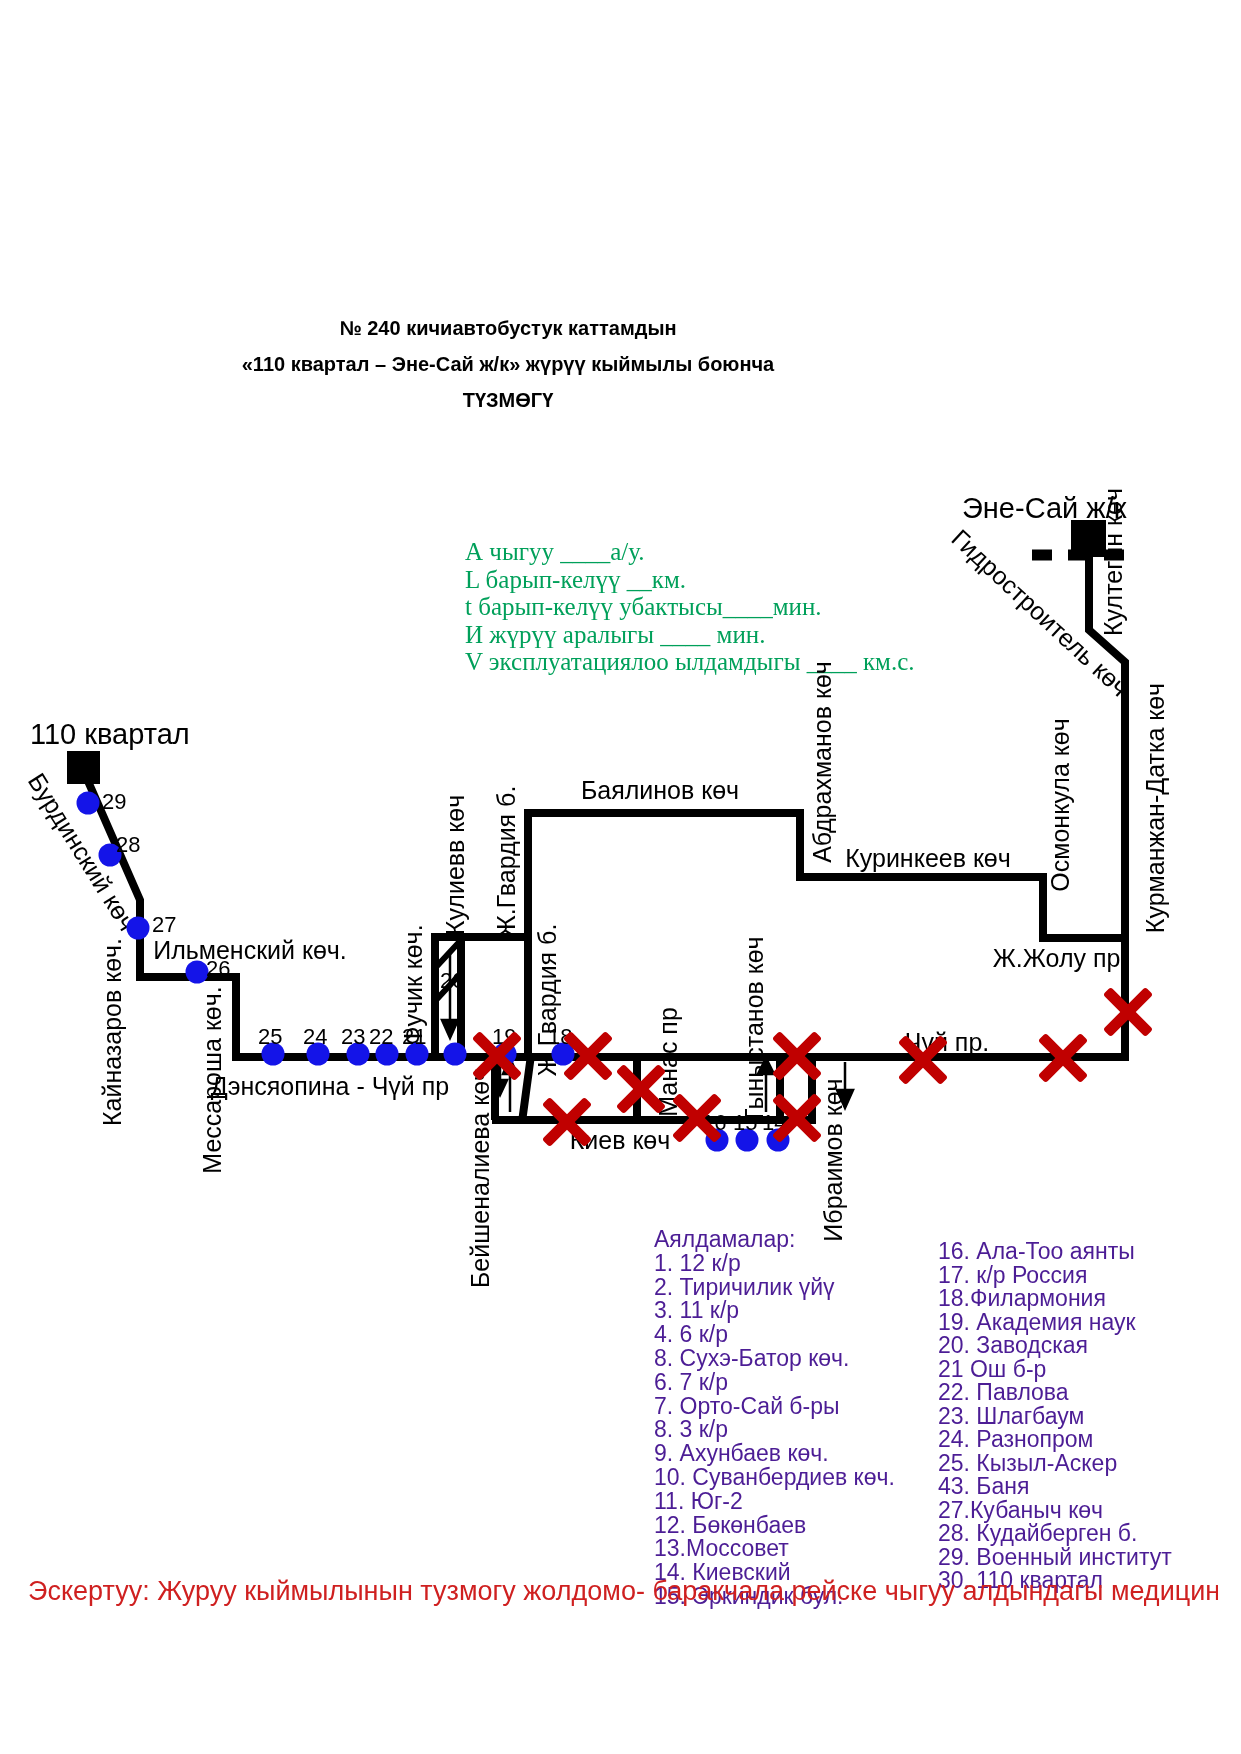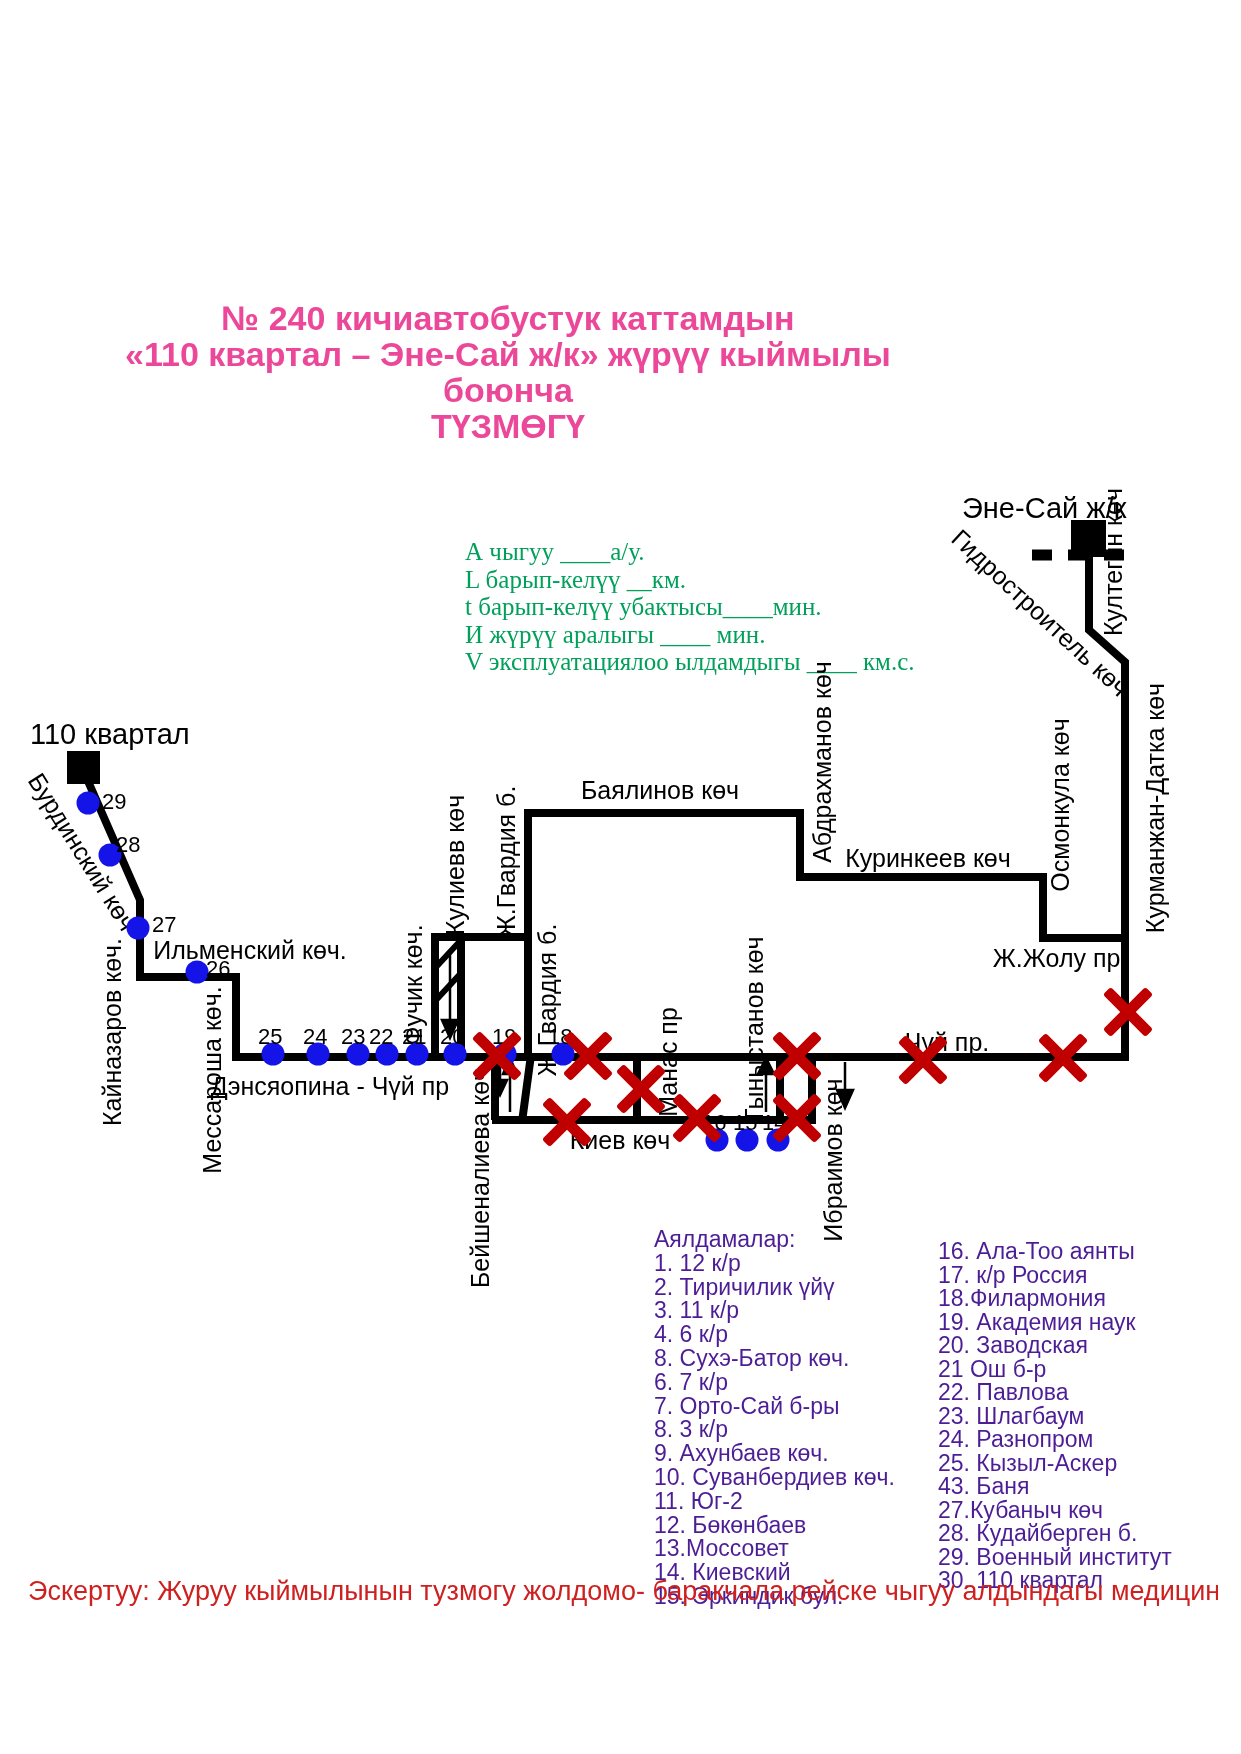--- a/index.html
+++ b/index.html
@@ -2,22 +2,22 @@
 <html><head>
 <meta charset="utf-8">
 <style>
   html,body{margin:0;padding:0;background:#888;}
   .page{
     position:relative;width:1241px;height:1754px;margin:0 auto;background:#ffffff;
     font-family:"Liberation Sans", sans-serif;color:#000;overflow:hidden;
   }
   .map-svg{position:absolute;left:0;top:0;width:1241px;height:1754px;}
   .title{
-    position:absolute;left:108px;top:300px;width:800px;text-align:center;
-    font-weight:bold;font-size:34px;line-height:36px;color:#ec4899;
+    position:absolute;left:108px;top:310px;width:800px;text-align:center;
+    font-weight:bold;font-size:20px;line-height:36px;color:#000000;
   }
   .specs{
     position:absolute;left:465px;top:538px;
     font-family:"Liberation Serif", serif;font-size:25px;line-height:27.5px;color:#00A05A;
   }
   .terminal-label{position:absolute;font-weight:normal;font-size:29px;white-space:nowrap;text-align:center;}
   .street-label{
     position:absolute;font-size:25px;white-space:nowrap;transform-origin:center;
   }
   .stop-dot{
@@ -130,21 +130,21 @@
       <div class="stop-num" style="left: 258px; top: 1024px;">25</div>
       <div class="stop-dot" style="left: 318px; top: 1054px;"></div>
       <div class="stop-num" style="left: 303px; top: 1024px;">24</div>
       <div class="stop-dot" style="left: 358px; top: 1054px;"></div>
       <div class="stop-num" style="left: 341px; top: 1024px;">23</div>
       <div class="stop-dot" style="left: 387px; top: 1054px;"></div>
       <div class="stop-num" style="left: 369px; top: 1024px;">22</div>
       <div class="stop-dot" style="left: 417px; top: 1054px;"></div>
       <div class="stop-num" style="left: 402px; top: 1024px;">21</div>
       <div class="stop-dot" style="left: 455px; top: 1054px;"></div>
-      <div class="stop-num" style="left: 440px; top: 1024px; text-align: right;">20</div>
+      <div class="stop-num" style="left: 440px; top: 968px; text-align: right;">20</div>
       <div class="stop-dot" style="left: 505px; top: 1054px;"></div>
       <div class="stop-num" style="left: 492px; top: 1024px;">19</div>
       <div class="stop-dot" style="left: 563px; top: 1054px;"></div>
       <div class="stop-num" style="left: 548px; top: 1024px;">18</div>
       <div class="stop-dot" style="left: 717px; top: 1140px;"></div>
       <div class="stop-num" style="left: 702px; top: 1110px;">16</div>
       <div class="stop-dot" style="left: 747px; top: 1140px;"></div>
       <div class="stop-num" style="left: 733px; top: 1110px;">15</div>
       <div class="stop-dot" style="left: 778px; top: 1140px;"></div>
       <div class="stop-num" style="left: 762px; top: 1110px;">14</div>

